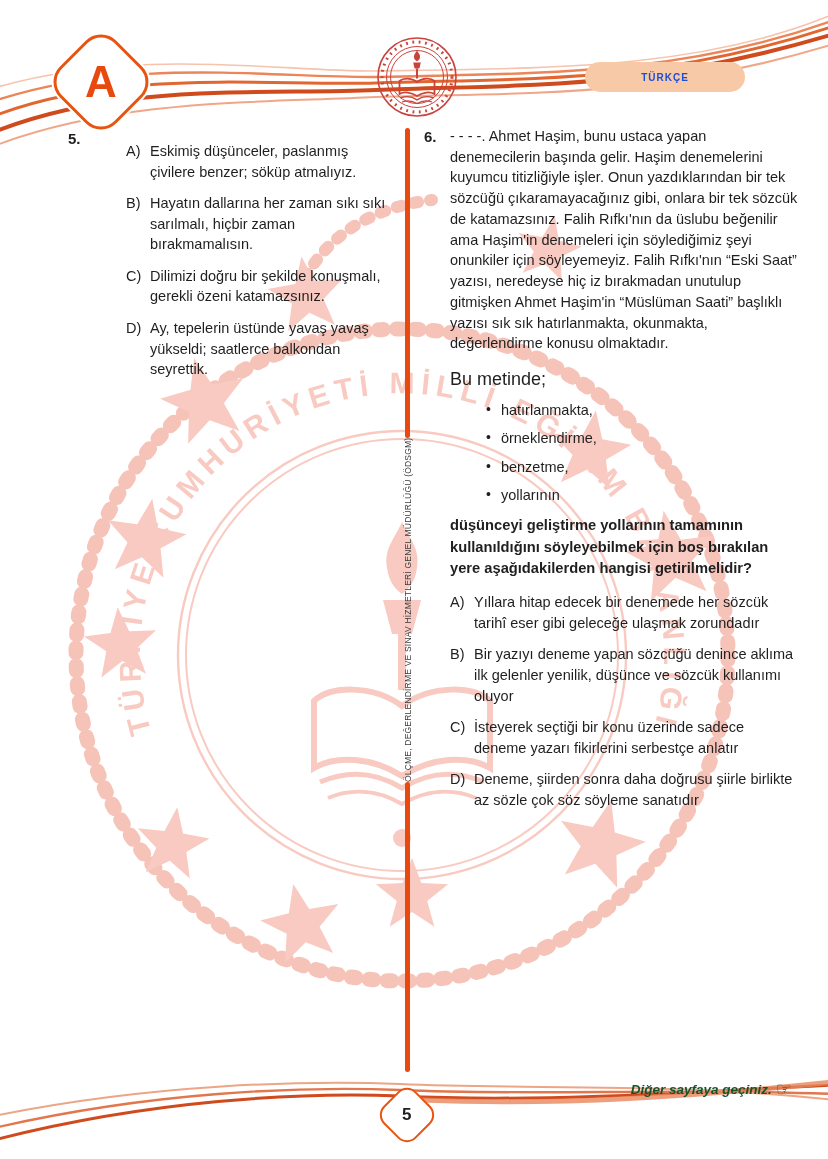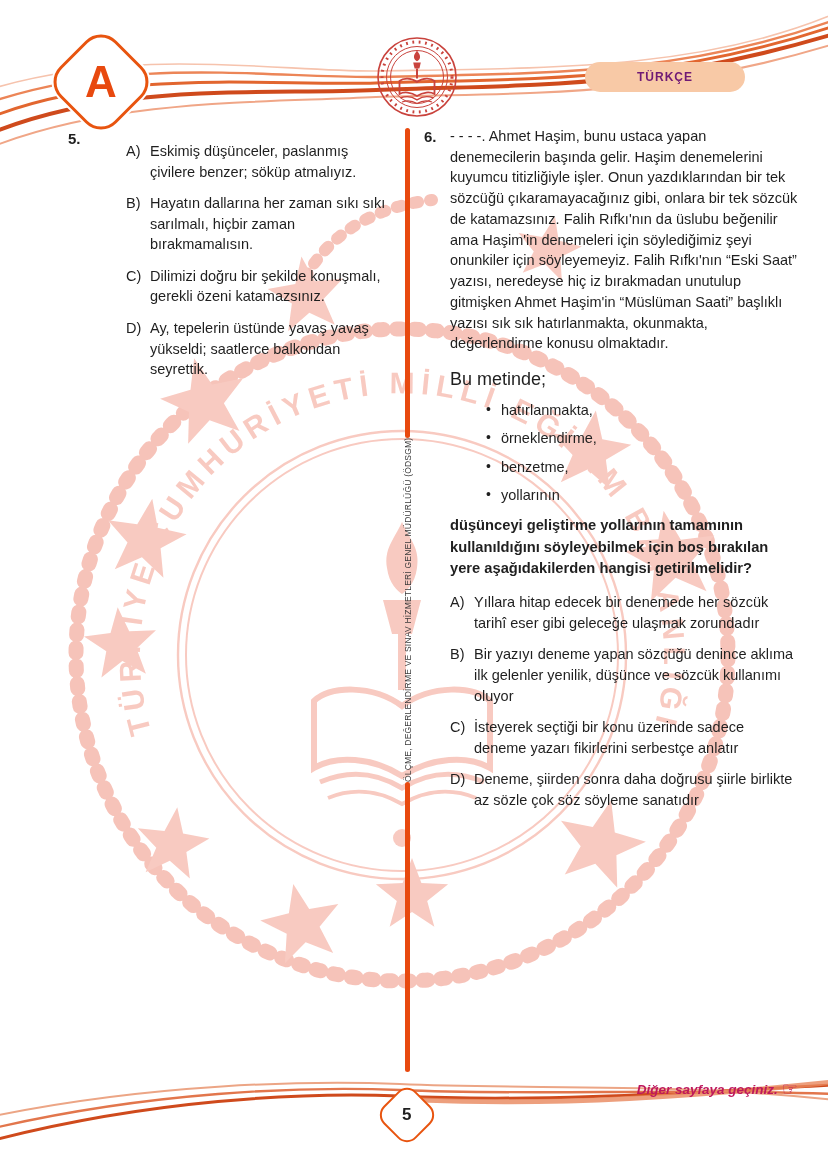--- a/index.html
+++ b/index.html
@@ -17,21 +17,21 @@
     position:absolute;left:61px;top:42px;width:74px;height:74px;
     transform:rotate(45deg);border:3px solid #e8540f;border-radius:22px;
     background:#fff;box-shadow:0 0 0 2px #fff;display:flex;align-items:center;justify-content:center;
   }
   .booklet-badge span{
     transform:rotate(-45deg);font-size:44px;font-weight:800;color:#e8490f;line-height:1;
   }
   .subject-pill{
     position:absolute;left:585px;top:62px;width:160px;height:30px;border-radius:15px;
     background:#f8c9a6;display:flex;align-items:center;justify-content:center;
-    font-weight:bold;font-size:12px;letter-spacing:1px;color:#701a75;
+    font-weight:bold;font-size:10px;letter-spacing:1px;color:#1d4ed8;
   }
   .meb-logo{position:absolute;left:376px;top:36px;width:82px;height:82px;}
 
   
   .watermark{position:absolute;left:0;top:0;z-index:0;pointer-events:none;}
 
   
   .divider-seg{position:absolute;left:405px;width:5px;background:#e8490f;border-radius:3px;z-index:2;}
   .v-label{
     position:absolute;left:396px;top:440px;width:24px;height:340px;z-index:2;
@@ -63,22 +63,22 @@
 
   
   .footer-svg{position:absolute;left:0;top:1070px;pointer-events:none;z-index:1;}
   .page-badge{
     position:absolute;left:384px;top:1092px;width:42px;height:42px;z-index:2;
     transform:rotate(45deg);border:2.5px solid #e8540f;border-radius:13px;background:#fff;
     display:flex;align-items:center;justify-content:center;
   }
   .page-badge span{transform:rotate(-45deg);font-weight:bold;font-size:17px;color:#1f1f1f;}
   .next-page{
-    position:absolute;right:30px;top:1080px;z-index:3;
-    font-weight:bold;font-style:italic;font-size:13.5px;color:#be185d;
+    position:absolute;right:36px;top:1080px;z-index:3;
+    font-weight:bold;font-style:italic;font-size:13.5px;color:#14532d;
     display:flex;align-items:center;gap:4px;
   }
   .hand-icon{font-size:18px;font-style:normal;line-height:1;}
 </style>
 </head>
 <body>
 
 <div class="page">
 
   <svg class="wave-svg" width="828" height="170" viewBox="0 0 828 170">

